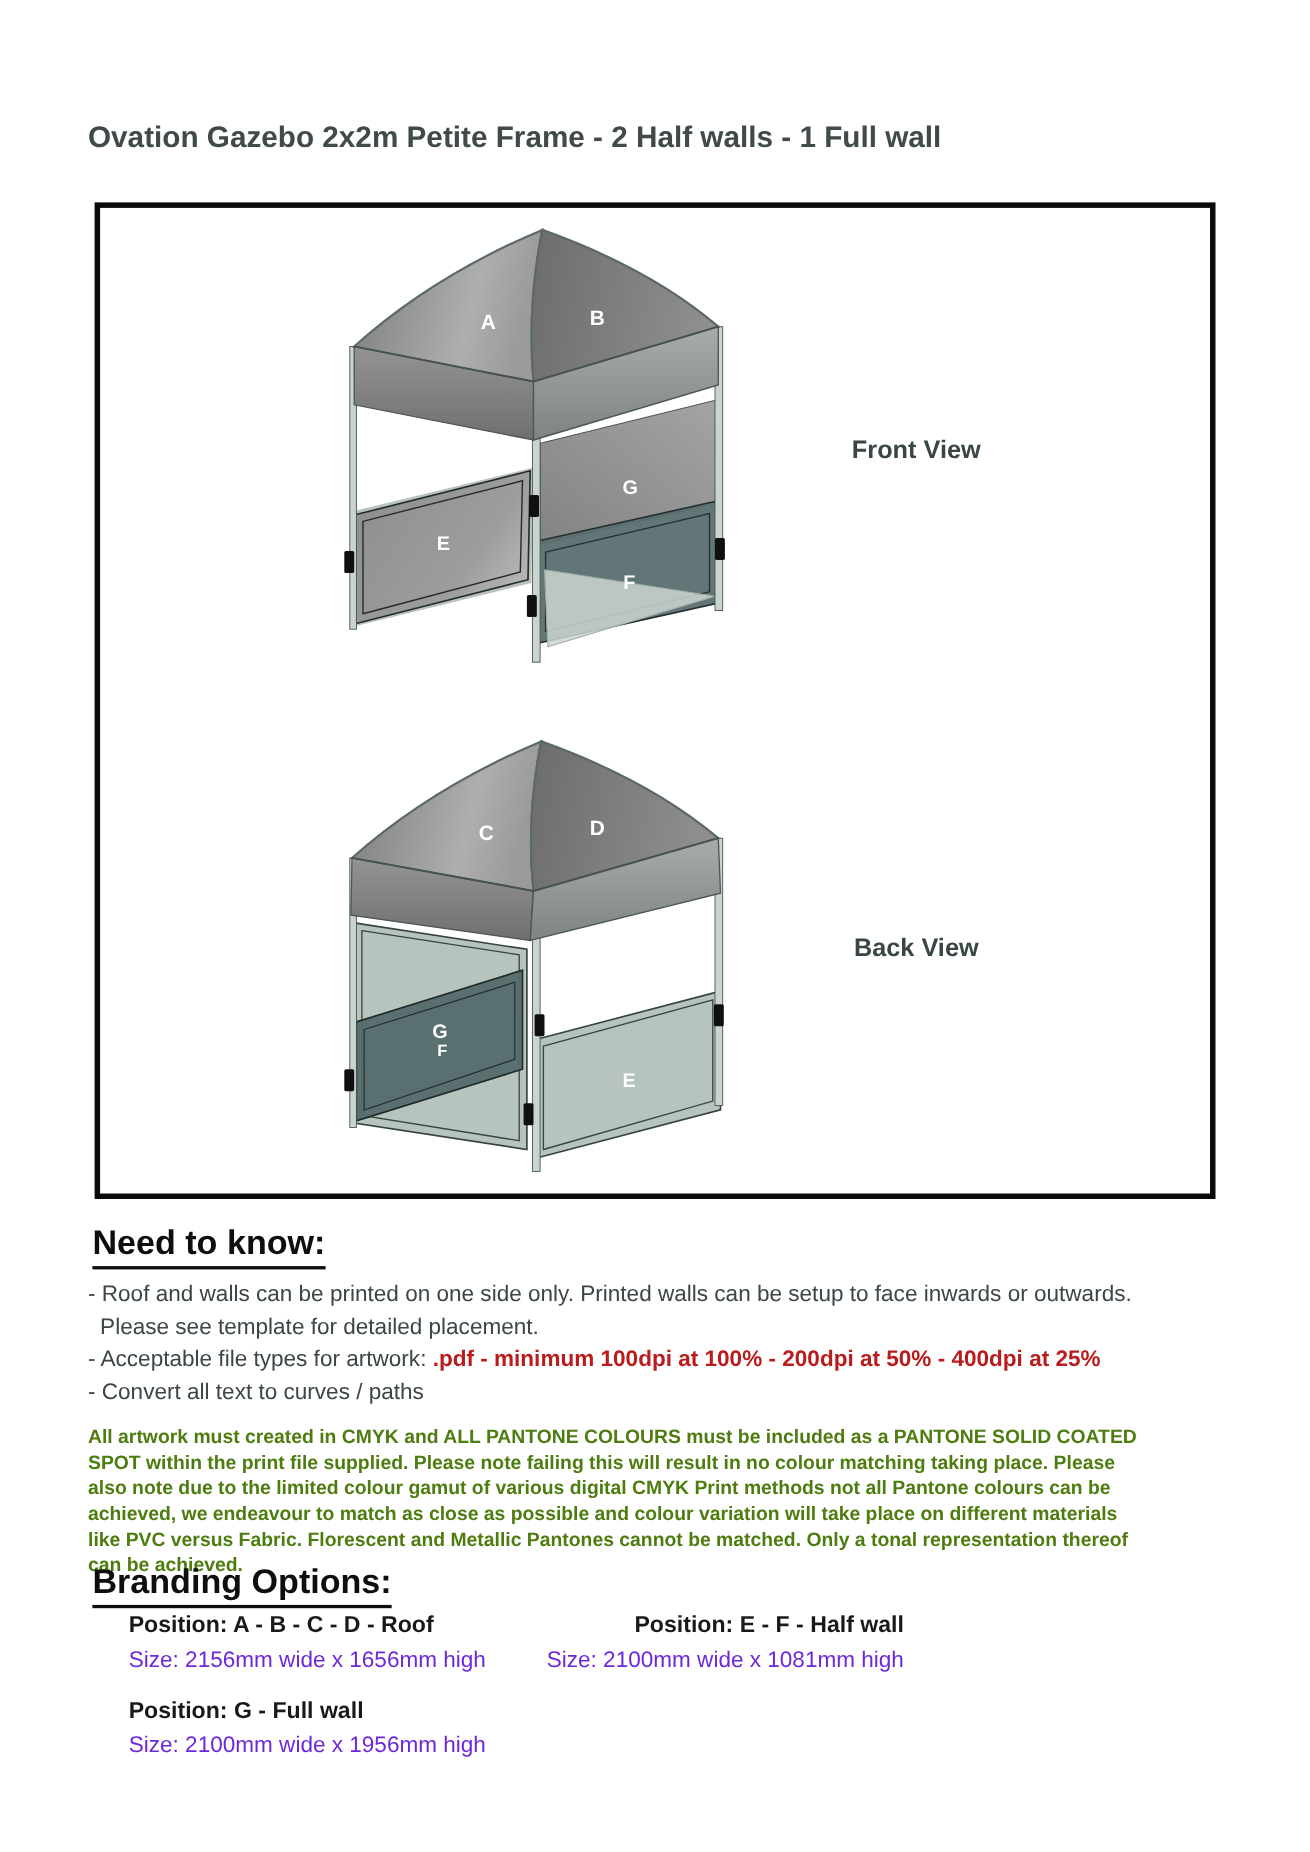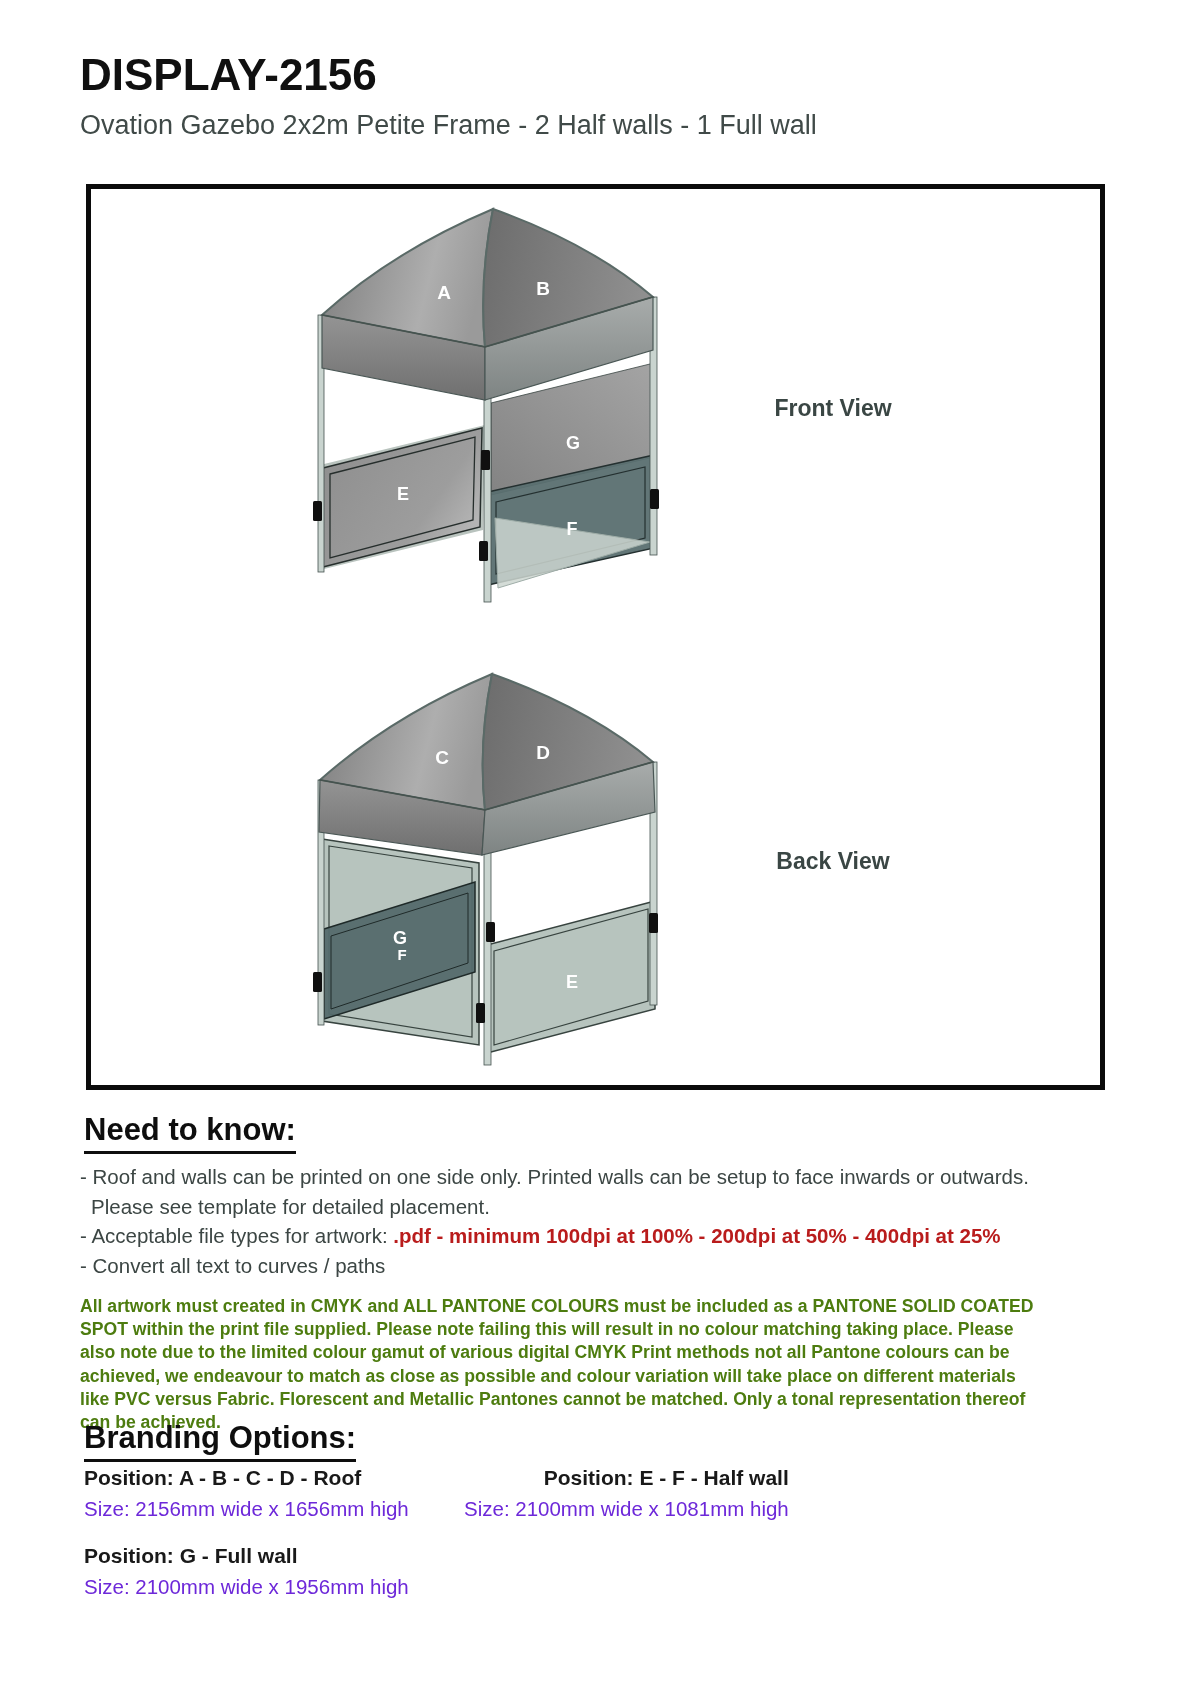--- a/index.html
+++ b/index.html
@@ -11,21 +11,21 @@
     overflow:hidden;
   }
   .abs{position:absolute;}
   .doc-title{
     left:80px;top:50px;
     font-size:44px;font-weight:900;letter-spacing:0px;
     color:#101010;
   }
   .doc-subtitle{
     left:80px;top:110px;
-    font-size:27px;font-weight:400;color:#404a48;
+    font-size:27px;font-weight:700;color:#404a48;
   }
   .diagram-box{
     left:86px;top:184px;width:1019px;height:906px;
     border:5px solid #0b0b0b;box-sizing:border-box;background:#fff;
   }
   .diagram-box svg{display:block;width:100%;height:100%;}
   .svg-caption{font-weight:bold;font-size:23px;fill:#3a4644;}
   .panel-letter{font-weight:bold;fill:#ffffff;}
   .section-heading{
     font-size:31px;font-weight:bold;color:#0e0e0e;
@@ -34,33 +34,32 @@
   .ntk-heading-wrap{left:84px;top:1112px;}
   .ntk-lines{left:80px;top:1162px;width:980px;font-size:20.5px;color:#3c4644;}
   .ntk-lines .line{line-height:29.5px;}
   .ntk-lines .indent{padding-left:11px;}
   .ntk-lines b{color:#b91c1c;}
   .warning-block{
     left:80px;top:1295px;width:958px;
     font-size:17.6px;font-weight:bold;color:#4d7c0f;line-height:23.2px;
   }
   .branding-heading-wrap{left:84px;top:1420px;}
-  .brand-option{font-size:21px;}
+  .brand-option{font-size:21px;margin-left:33px;}
   .brand-position{font-weight:bold;color:#191919;font-size:21px;}
   .brand-size{color:#6d28d9;font-size:20.5px;margin-top:7px;}
   .opt-a{left:84px;top:1466px;}
   .opt-ef{left:464px;top:1466px;text-align:right;}
   .opt-g{left:84px;top:1544px;}
 </style>
 </head>
 <body>
 
 <div class="page">
 
-  <div class="abs doc-title">DISPLAY-2156</div>
   <div class="abs doc-subtitle">Ovation Gazebo 2x2m Petite Frame - 2 Half walls - 1 Full wall</div>
 
   <div class="abs diagram-box">
     <svg viewBox="0 0 1009 896">
       <defs>
         <linearGradient id="gA" x1="0" y1="0" x2="1" y2="0.2">
           <stop offset="0" stop-color="#7b7b7b"></stop>
             <stop offset="0.7" stop-color="#aeaeae"></stop>
             <stop offset="1" stop-color="#9a9a9a"></stop>
         </linearGradient>

